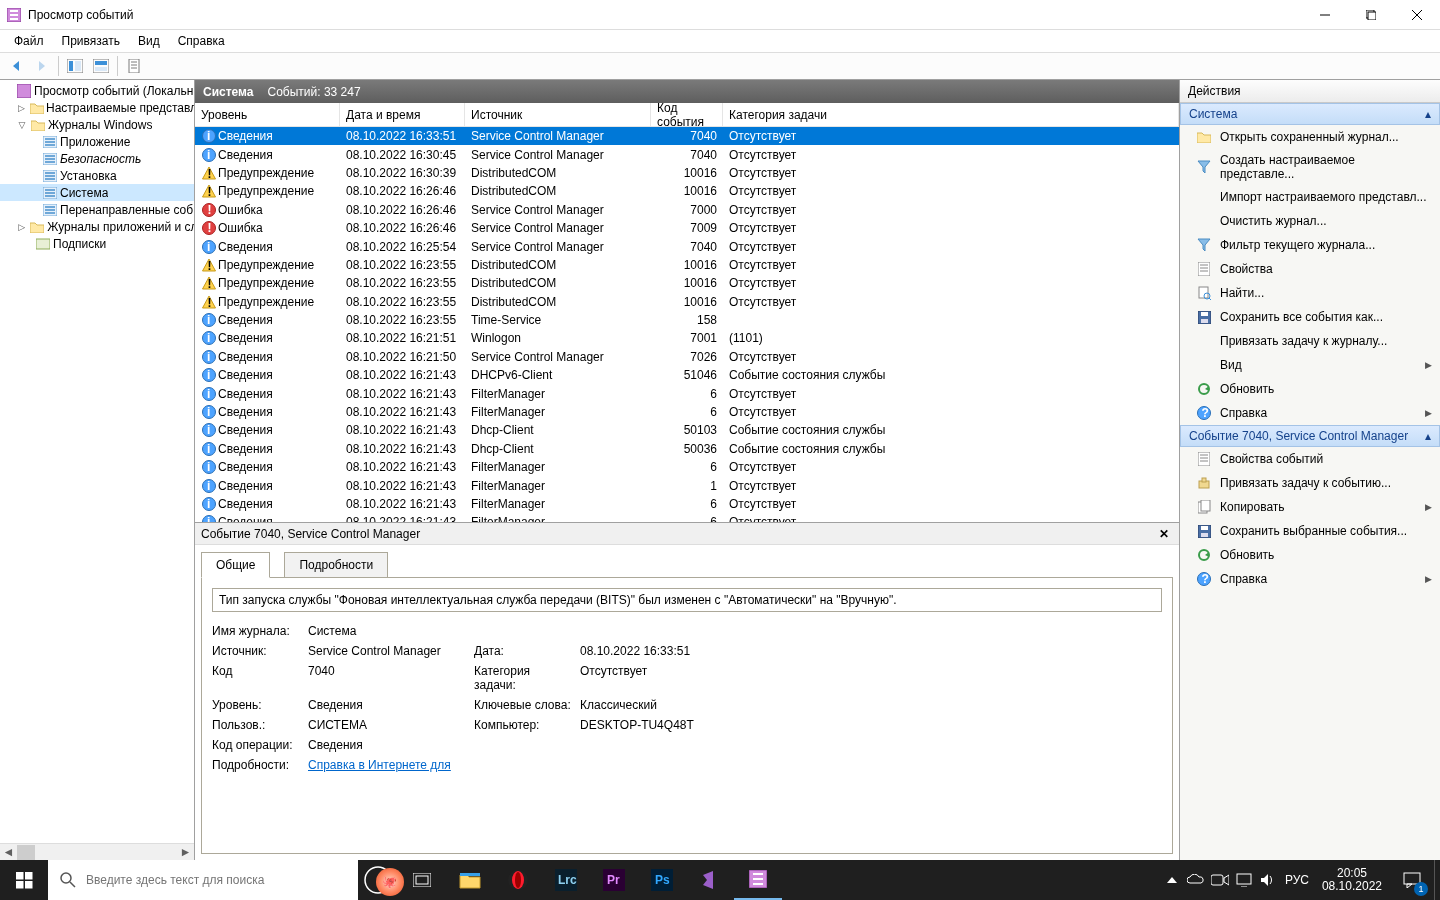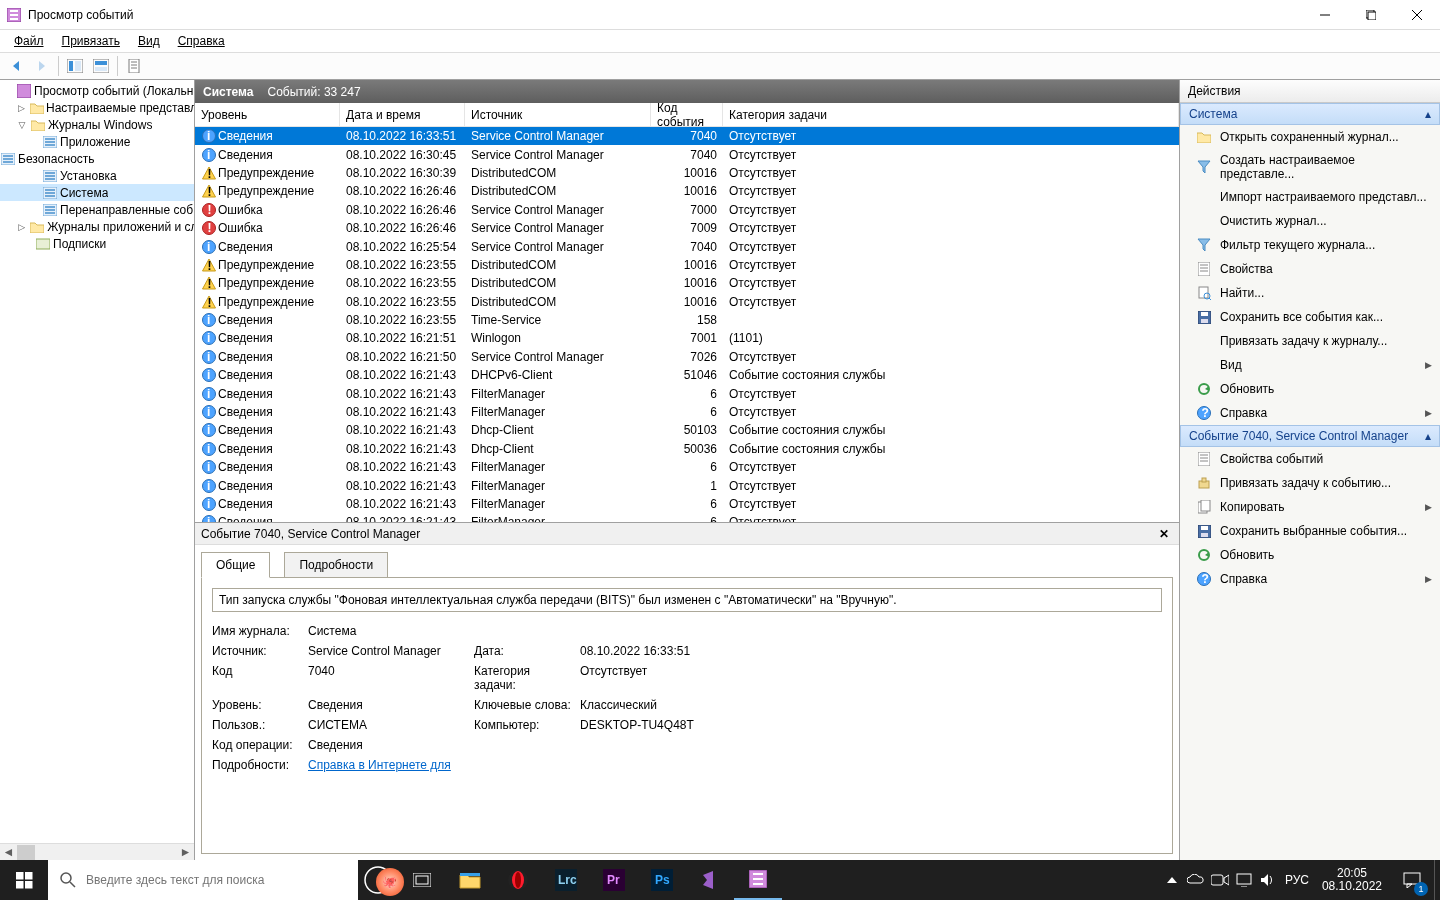--- a/index.html
+++ b/index.html
@@ -5,21 +5,21 @@
 * { margin:0; padding:0; box-sizing:border-box; font-family:"Segoe UI",Tahoma,sans-serif; font-size:12px; }
 body { width:1440px; height:900px; overflow:hidden; background:#fff; display:flex; flex-direction:column; }
 
 .titlebar { height:30px; background:#fff; display:flex; align-items:center; border-bottom:1px solid #ddd;}
 .titlebar-icon { width:16px; height:16px; margin:0 6px; display:flex; align-items:center; justify-content:center;}
 .titlebar-title { flex:0 0 auto; }
 .titlebar-spacer { flex:1; }
 .winbtn { width:46px; height:30px; display:flex; align-items:center; justify-content:center; }
 
 .menubar { height:22px; display:flex; align-items:center; padding:0 6px; gap:2px;}
-.menubar span { padding:2px 8px;text-decoration:underline; }
+.menubar span { padding:2px 8px; }
 
 .toolbar { height:28px; border-top:1px solid #ddd; border-bottom:1px solid #a0a0a0; display:flex; align-items:center; padding:0 4px; gap:2px; background:#fcfcfc;}
 .tbtn { width:24px; height:22px; display:flex; align-items:center; justify-content:center; border:1px solid transparent;}
 .tsep { width:1px; height:20px; background:#ccc; margin:0 2px;}
 
 .main { flex:1; display:flex; min-height:0;}
 .tree-pane { width:195px; border-right:1px solid #a0a0a0; overflow:hidden; display:flex; flex-direction:column; background:#fff;}
 .tree-content{flex:1; overflow:hidden; padding-top:2px;}
 .tree-item { display:flex; align-items:center; height:17px; white-space:nowrap;}
 .tree-item.sel { background:#cce8ff; }
@@ -195,21 +195,21 @@
             <span class="tic">
               <svg width="14" height="12">
                 <rect width="14" height="12" fill="#e6f0fa" stroke="#6fa8d8"></rect>
                 <rect x="2" y="2" width="10" height="2" fill="#6fa8d8"></rect>
                 <rect x="2" y="5" width="10" height="2" fill="#6fa8d8"></rect>
                 <rect x="2" y="8" width="10" height="2" fill="#6fa8d8"></rect>
               </svg>
             </span>
             <span class="lbl">Приложение</span>
           </div>
-          <div class="tree-item" style="">
+          <div class="tree-item" style="padding-left: 42px; font-style: italic;">
             <span class="tic">
               <svg width="14" height="12">
                 <rect width="14" height="12" fill="#e6f0fa" stroke="#6fa8d8"></rect>
                 <rect x="2" y="2" width="10" height="2" fill="#6fa8d8"></rect>
                 <rect x="2" y="5" width="10" height="2" fill="#6fa8d8"></rect>
                 <rect x="2" y="8" width="10" height="2" fill="#6fa8d8"></rect>
               </svg>
             </span>
             <span class="lbl">Безопасность</span>
           </div>

